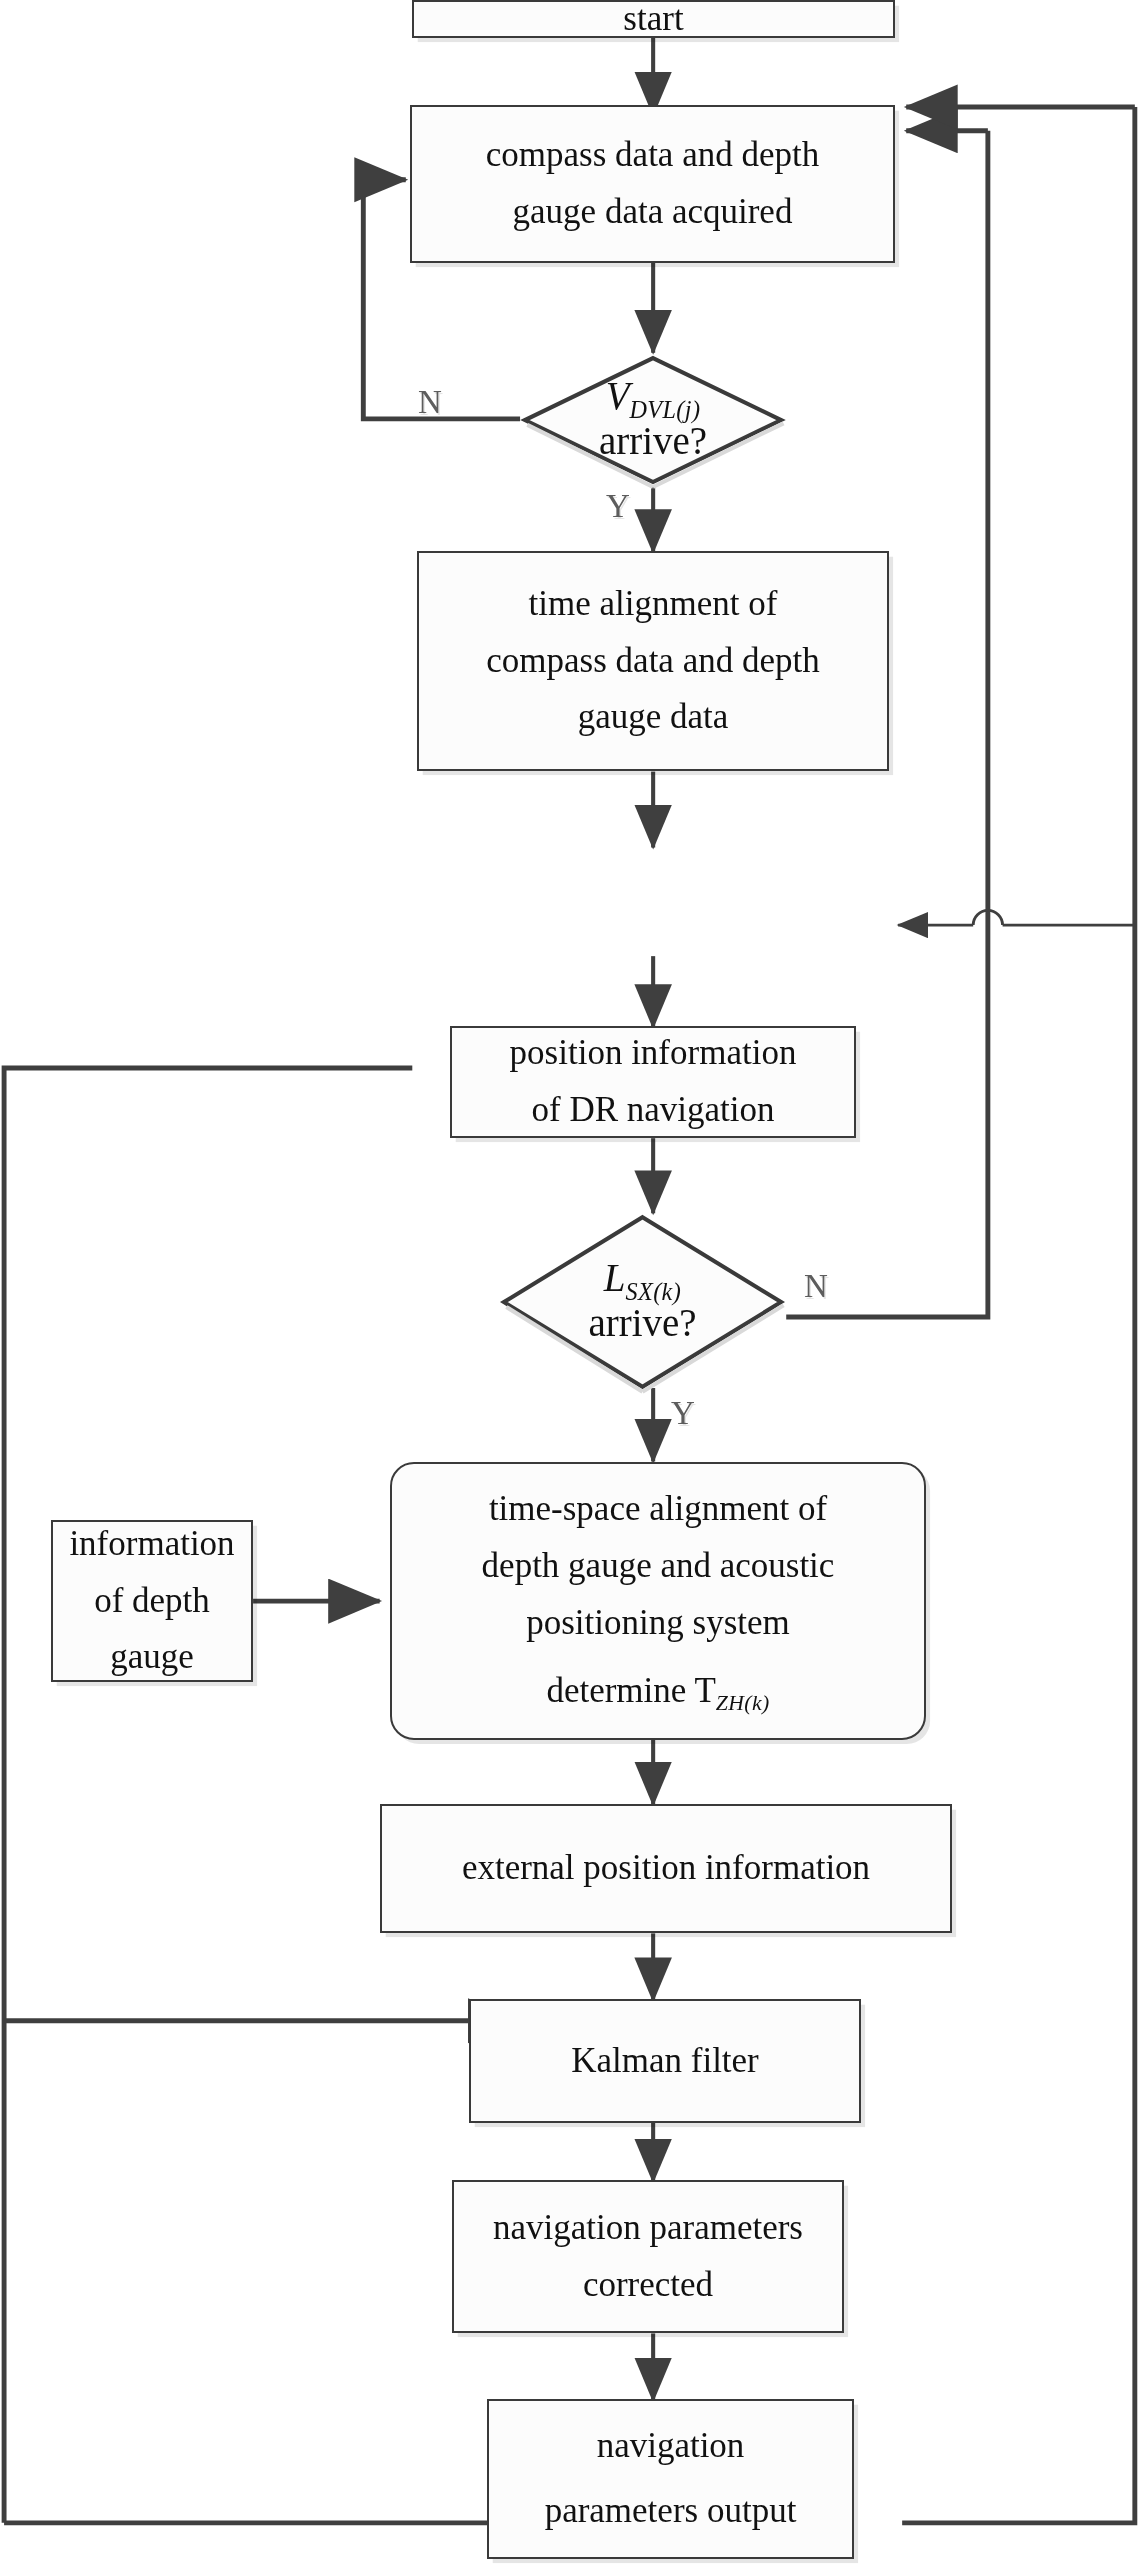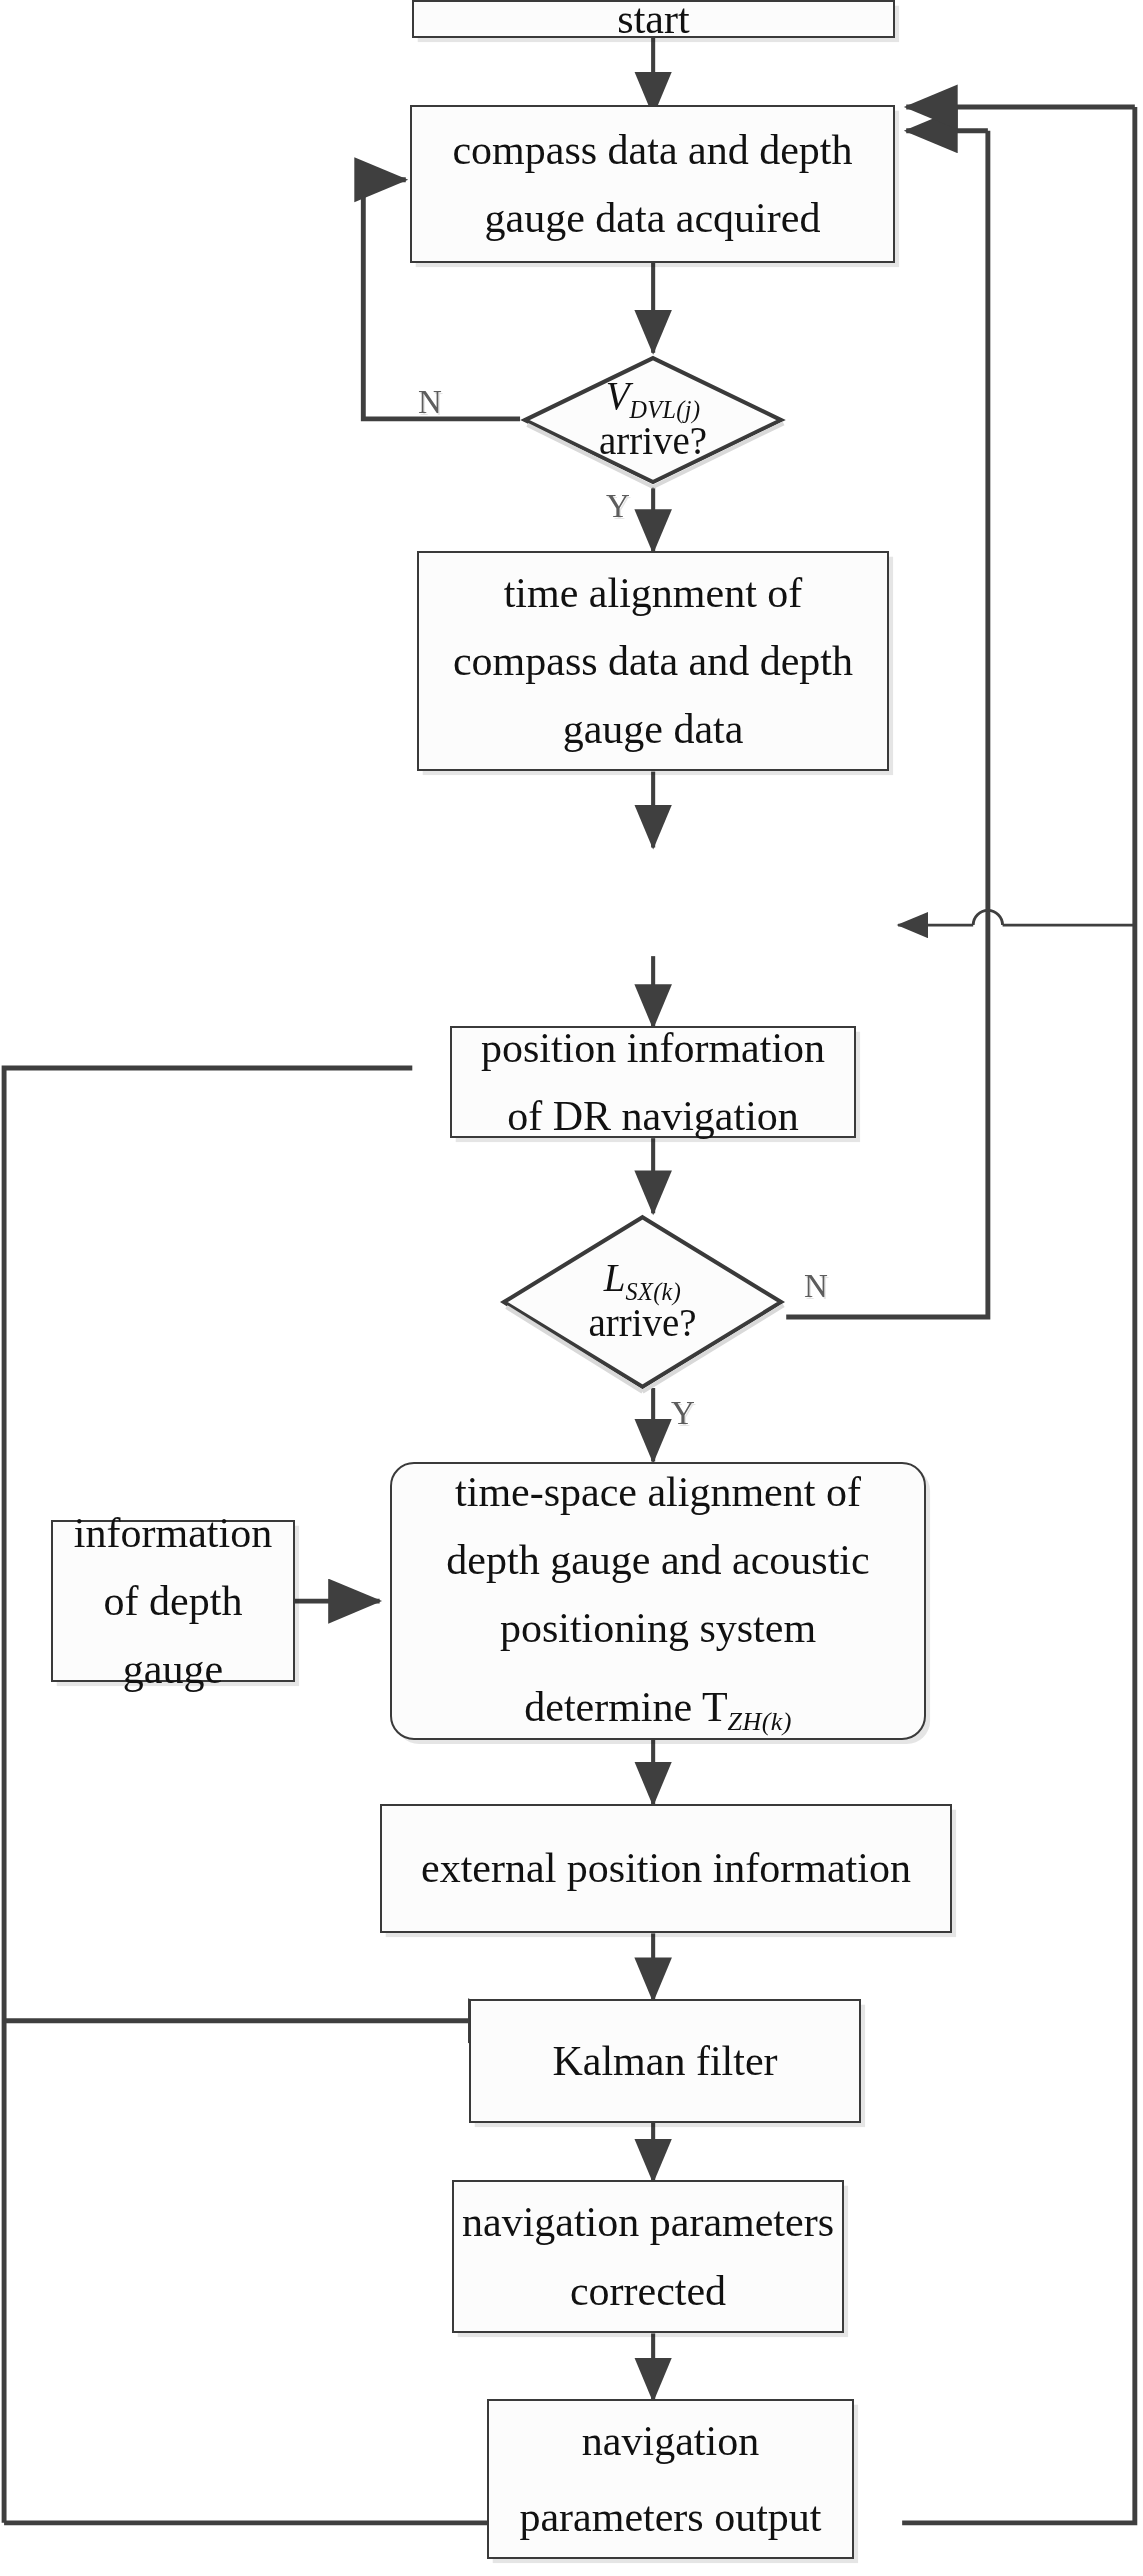--- a/index.html
+++ b/index.html
@@ -2,21 +2,21 @@
 <html style="font-size:13px"><head>
 <meta charset="utf-8">
 <style>
   html,body{margin:0;padding:0;background:#fff;}
   body{font-family:"Liberation Serif","DejaVu Serif",serif;}
   #canvas{position:relative;width:1143px;height:2576px;background:#ffffff;overflow:hidden;}
   #svg{position:absolute;left:0;top:0;width:1143px;height:2576px;}
   .node{position:absolute;box-sizing:border-box;background:#fcfcfc;
         border:2.4px solid #3a3a3a;display:flex;flex-direction:column;
         align-items:center;justify-content:center;text-align:center;
-        color:#111;font-size:42px;line-height:1.62;
+        color:#111;font-size:35px;line-height:1.62;
         box-shadow:4.9px 4.9px 0 -0.8px rgba(0,0,0,0.10);}
   .node .ln{display:block;white-space:nowrap;}
   .diamond{position:absolute;}
   .diamond .dlabel{position:absolute;left:0;right:0;top:50%;
         transform:translateY(-50%);text-align:center;
         font-size:39px;line-height:1.05;color:#111;}
   .sub{font-size:0.62em;vertical-align:sub;letter-spacing:0.4px;}
   .ital{font-style:italic;font-family:"Liberation Serif","DejaVu Serif",serif;}
   .yn{position:absolute;font-size:33px;color:#5d5d5d;
       text-shadow:1.6px 2.4px 0 rgba(0,0,0,0.10);}
@@ -126,21 +126,21 @@
     <div class="dlabel">
       <div style="margin-bottom:-1.6px;">
         <span class="sym">L</span><span class="sub ital">SX(k)</span>
       </div>
       <div>arrive?</div>
     </div>
   </div>
   <span class="yn" style="left:804px;top:1268px;">N</span>
   <span class="yn" style="left:671px;top:1395px;">Y</span>
 
-  <div class="node" style="left:51px;top:1520px;width:244px;height:162px;">
+  <div class="node" style="left:51px;top:1520px;width:202px;height:162px;">
     <span class="ln">information</span>
     <span class="ln">of depth</span>
     <span class="ln">gauge</span>
   </div>
 
   <div class="node" style="left:390px;top:1462px;width:536px;height:278px;border-radius:24px;">
     <span class="ln">time-space alignment of</span>
     <span class="ln">depth gauge and acoustic</span>
     <span class="ln">positioning system</span>
     <span class="ln" style="margin-top:11.4px;">

